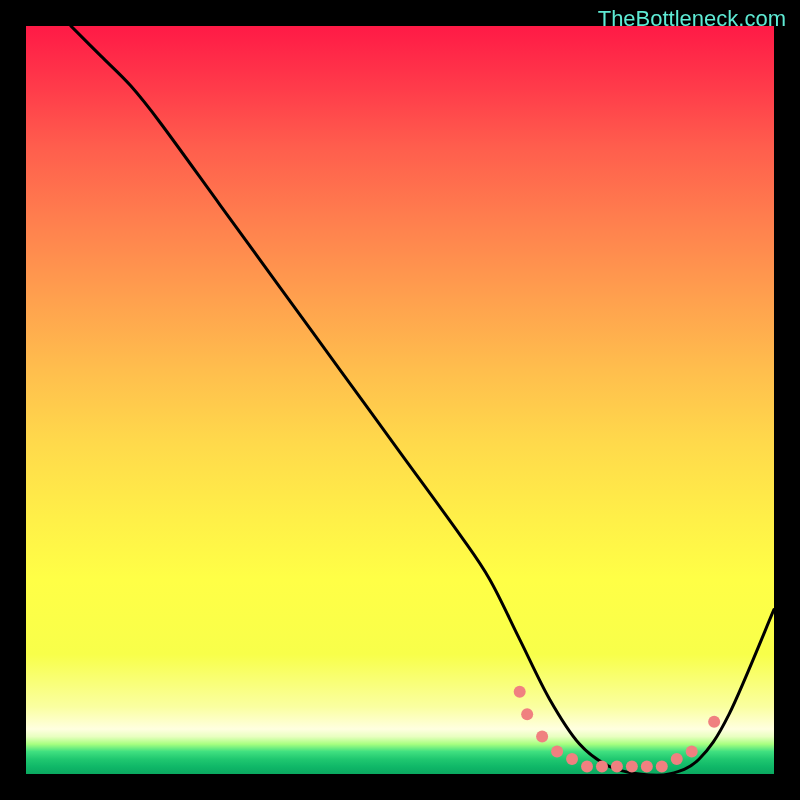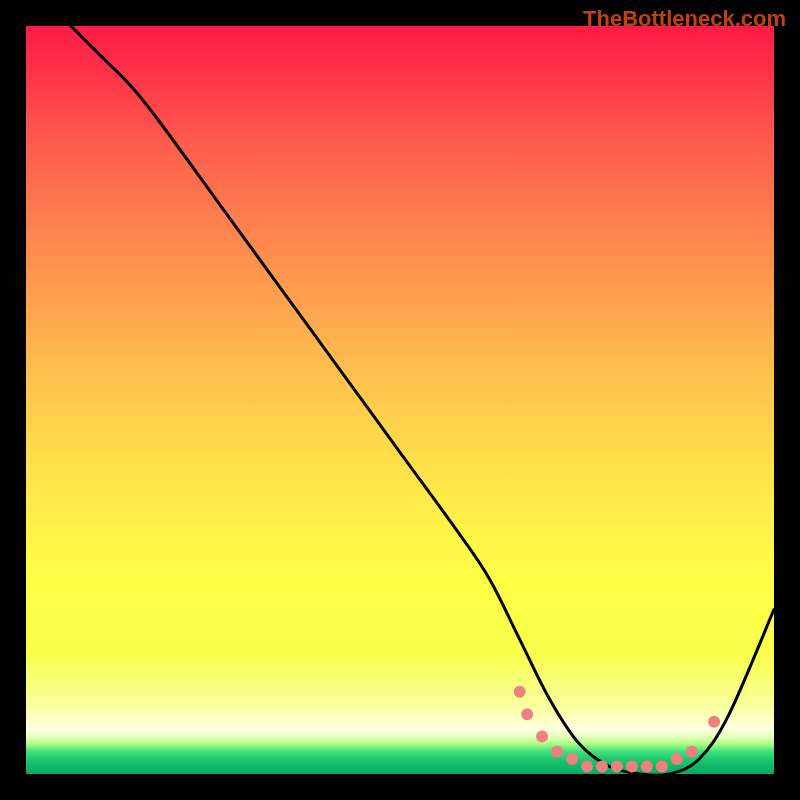--- a/index.html
+++ b/index.html
@@ -7,23 +7,23 @@
     width: 800px;
     height: 800px;
     background: #000;
     position: relative;
     font-family: Arial, sans-serif;
   }
   .watermark {
     position: absolute;
     top: 6px;
     right: 14px;
-    color: #c2410c;
+    color: #5eead4;
     font-size: 22px;
-    font-weight: 700;
+    font-weight: 400;
     z-index: 10;
   }
   .plot-area {
     position: absolute;
     top: 26px;
     left: 26px;
     width: 748px;
     height: 748px;
     overflow: hidden;
   }

